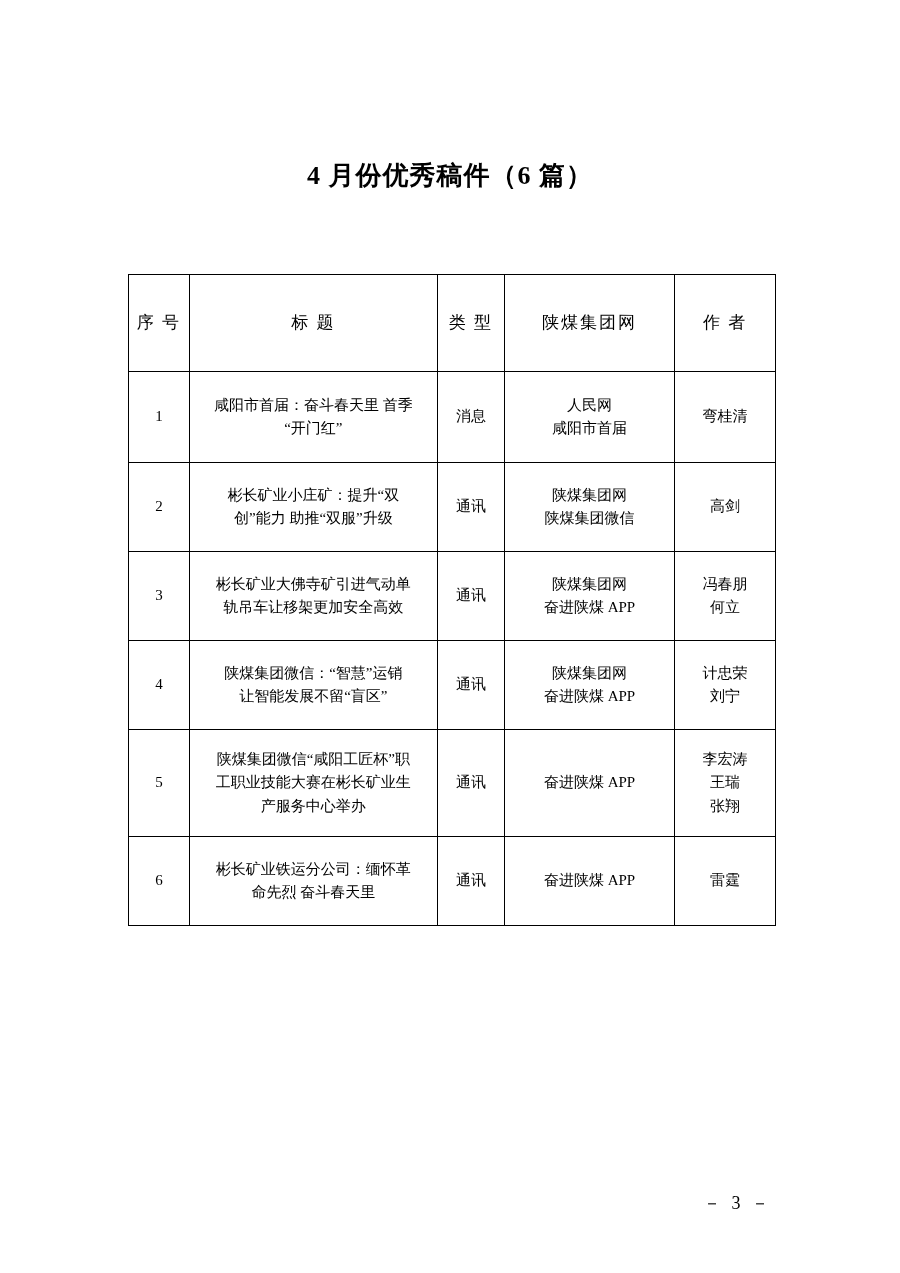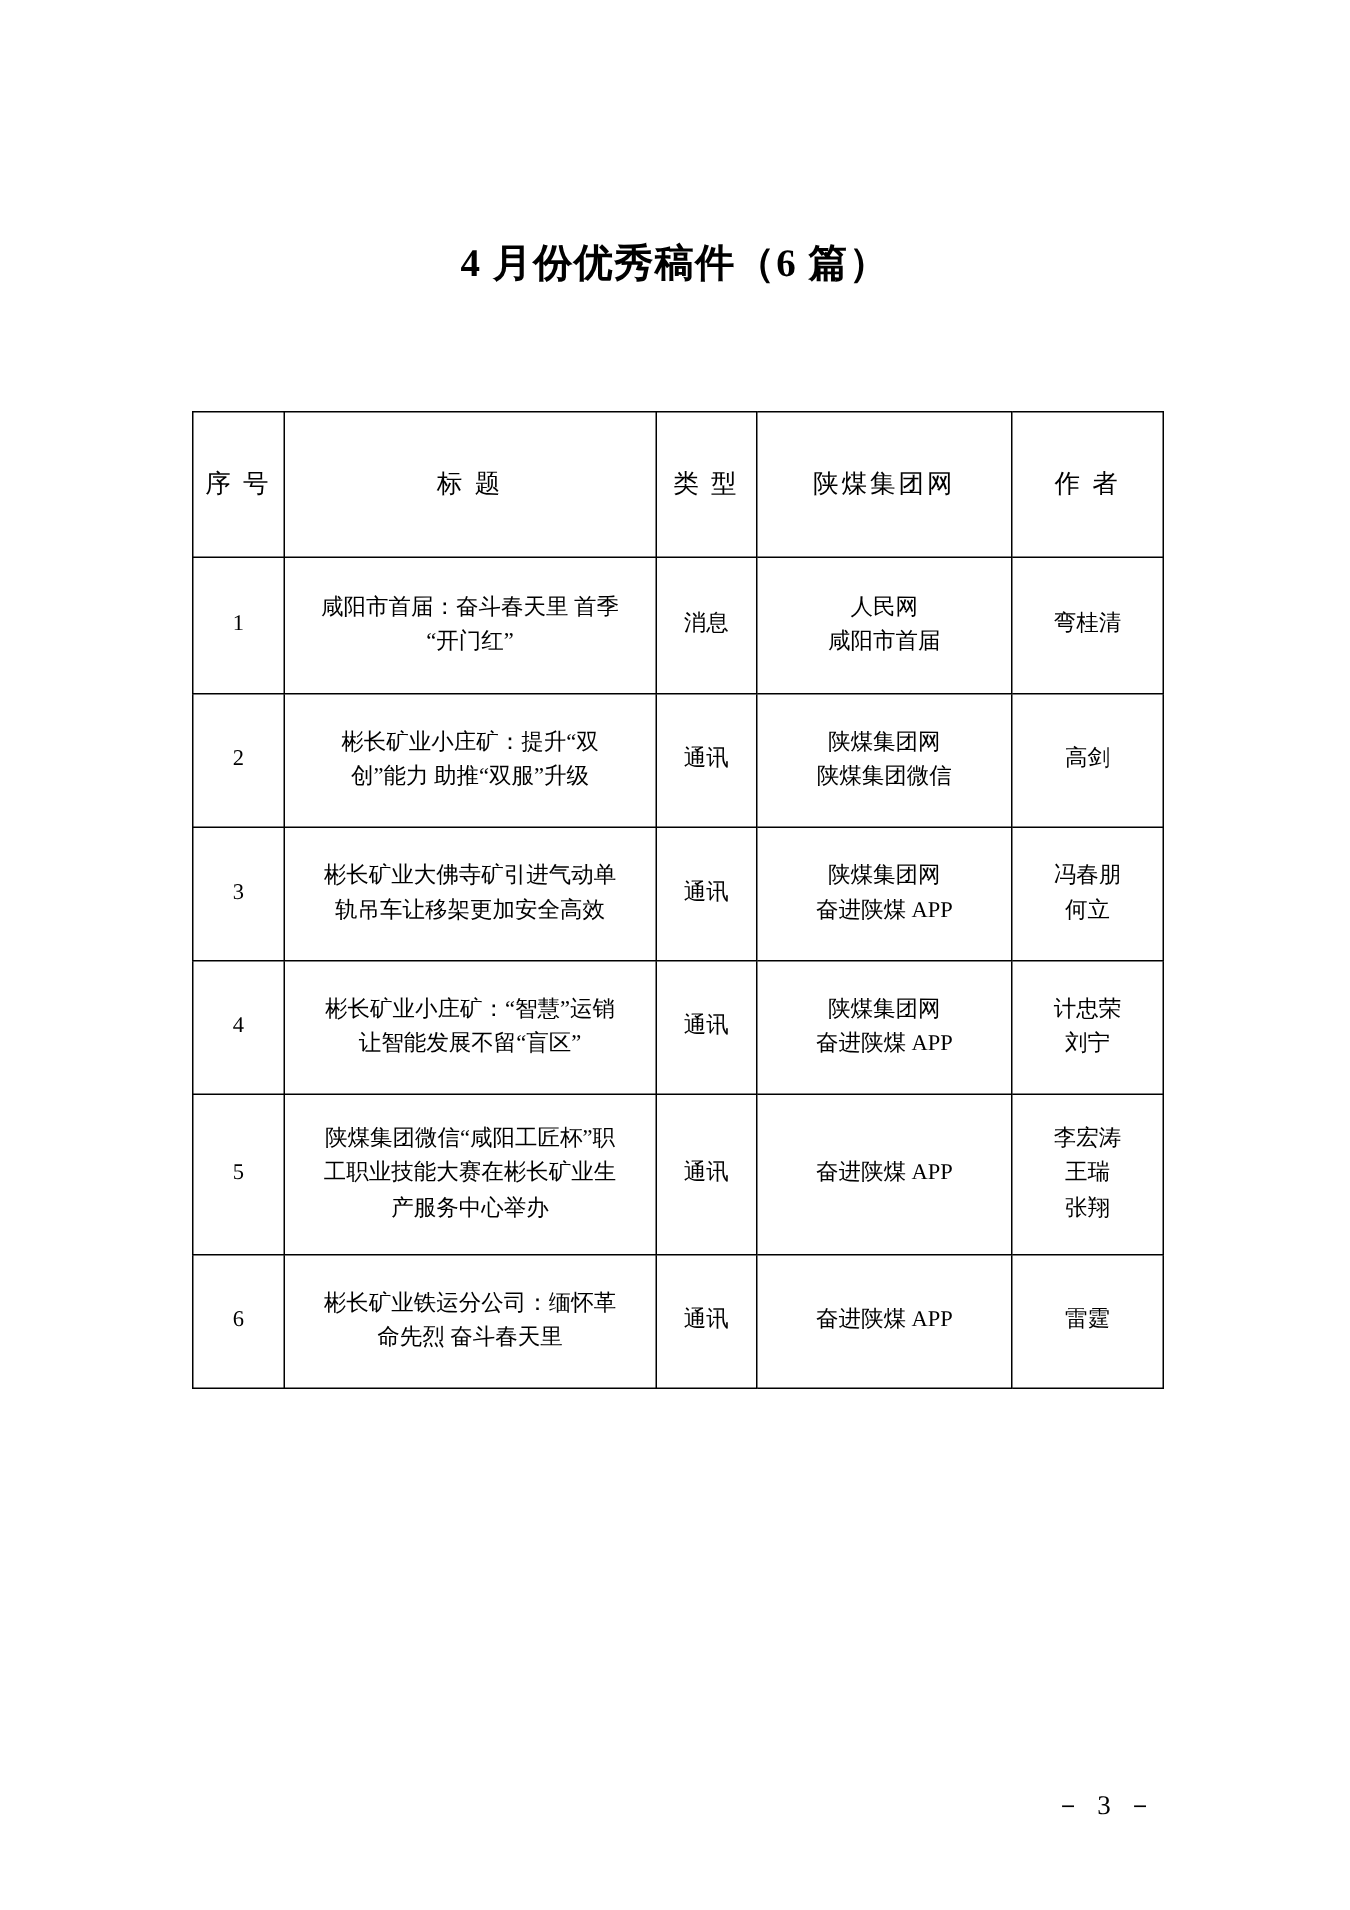--- a/index.html
+++ b/index.html
@@ -138,21 +138,21 @@
         <td class="cell-title multiline">彬长矿业大佛寺矿引进气动单
 轨吊车让移架更加安全高效</td>
         <td class="cell-type">通讯</td>
         <td class="cell-media multiline">陕煤集团网
 奋进陕煤 APP</td>
         <td class="cell-author multiline">冯春朋
 何立</td>
       </tr>
       <tr class="row-4">
         <td class="cell-no">4</td>
-        <td class="cell-title multiline">彬长矿业小庄矿：“智慧”运销
+        <td class="cell-title multiline">陕煤集团微信：“智慧”运销
 让智能发展不留“盲区”</td>
         <td class="cell-type">通讯</td>
         <td class="cell-media multiline">陕煤集团网
 奋进陕煤 APP</td>
         <td class="cell-author multiline">计忠荣
 刘宁</td>
       </tr>
       <tr class="row-5">
         <td class="cell-no">5</td>
         <td class="cell-title multiline">陕煤集团微信“咸阳工匠杯”职

